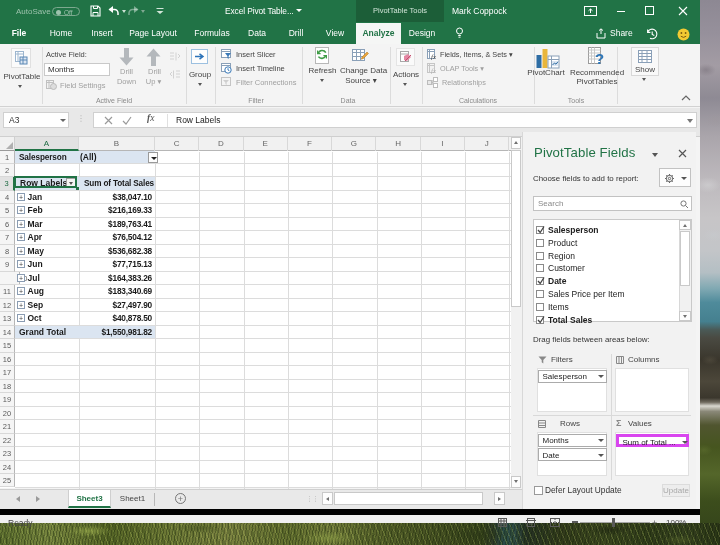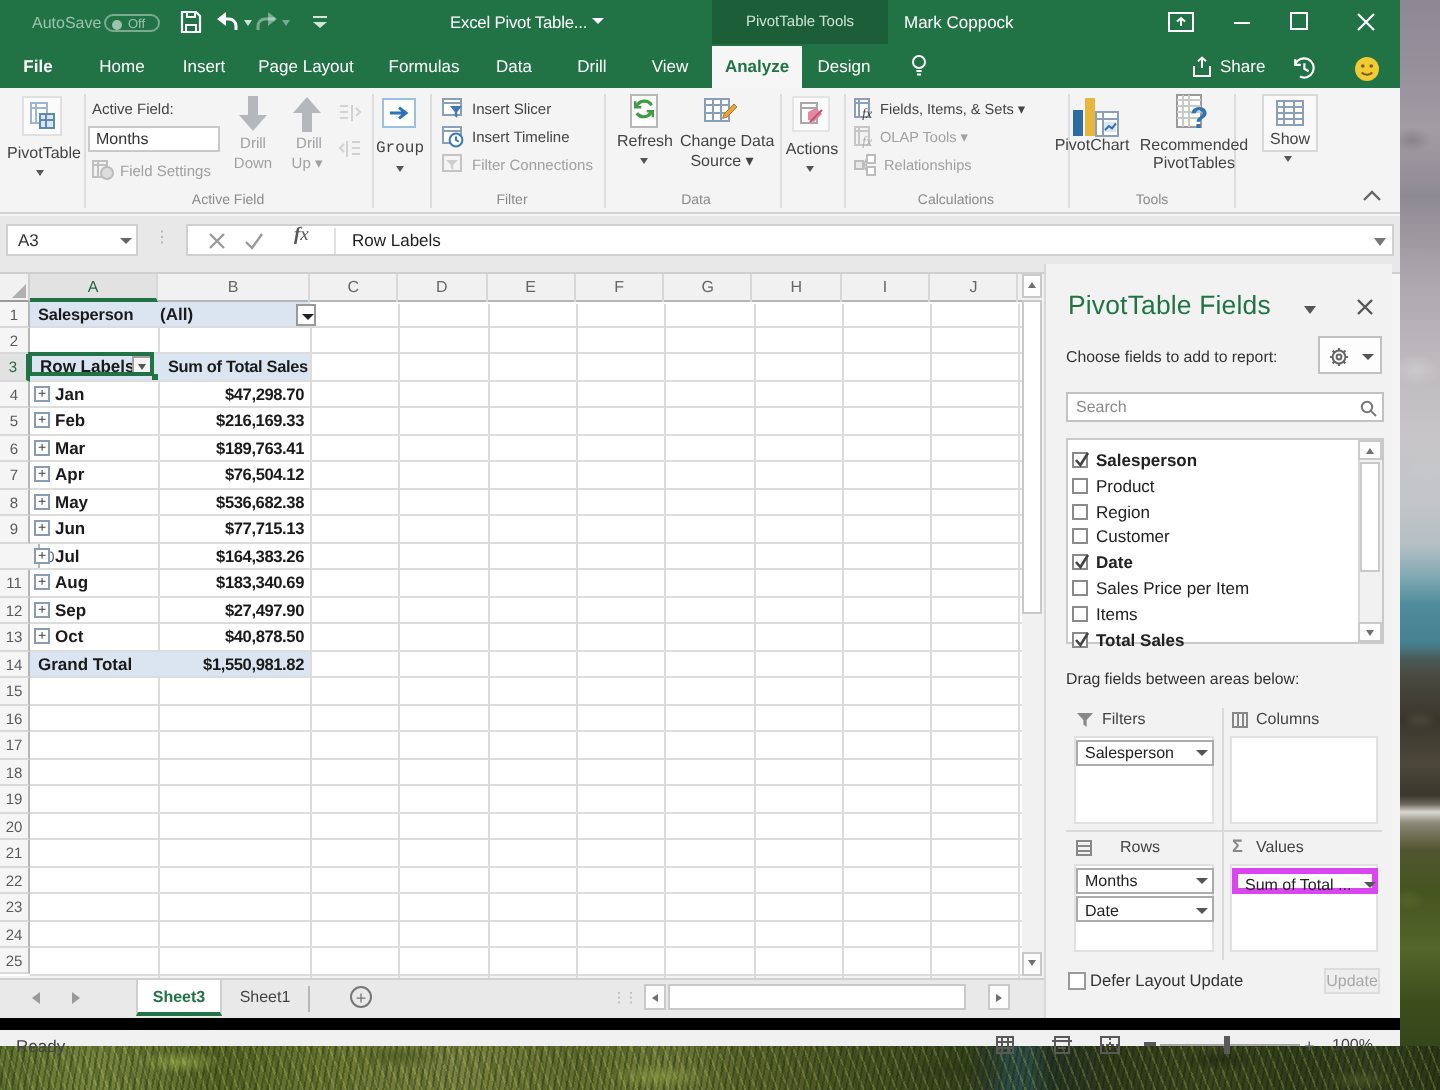--- a/index.html
+++ b/index.html
@@ -195,21 +195,21 @@
         <path d="M1 1 h4 M1 4 h4 M1 7 h4 M7 0.5 v8 M9 2 l2 2 -2 2" fill="none" stroke="#d2d2d2"></path>
       </svg>
     <svg class="abs" style="left:169px;top:26px;" width="12" height="10" viewBox="0 0 12 10">
         <path d="M7 1 h4 M7 4 h4 M7 7 h4 M4.5 0.5 v8 M3 2 l-2 2 2 2" fill="none" stroke="#d2d2d2"></path>
       </svg>
 
     <span class="abs" style="left:191px;top:5px;width:17px;height:15px;border:1px solid #9cc0e0;background:#fdfdfd;"></span>
     <svg class="abs" style="left:195px;top:9px;" width="10" height="7" viewBox="0 0 10 7">
         <path d="M0 3.5 h7 M4.5 0.8 L8 3.5 L4.5 6.2" fill="none" stroke="#2b72b8" stroke-width="1.5"></path>
       </svg>
-    <span class="rtxt" style="left:186px;top:26px;width:28px;text-align:center;font-size:8px;font-family:Liberation Mono, monospace;">Group</span>
+    <span class="rtxt" style="left:186px;top:26px;width:28px;text-align:center;font-size:8px;">Group</span>
     <span class="abs" style="left:198px;top:39px;width:0;height:0;border-left:2.5px solid transparent;border-right:2.5px solid transparent;border-top:3px solid #555;"></span>
 
     <svg class="abs" style="left:221px;top:5px;" width="12" height="11" viewBox="0 0 12 11">
         <rect x="0.5" y="0.5" width="9" height="8" fill="#fff" stroke="#8aa0b8"></rect>
         <path d="M0.5 2.5 h9" stroke="#8aa0b8"></path>
         <path d="M4 4 h6 l-2.4 3 v3 l-1.2 -1 v-2 z" fill="#3b7ab8"></path>
       </svg>
     <span class="rtxt" style="left:236px;top:6px;">Insert Slicer</span>
     <svg class="abs" style="left:221px;top:19px;" width="12" height="11" viewBox="0 0 12 11">
         <rect x="0.5" y="0.5" width="9" height="8" fill="#fff" stroke="#8aa0b8"></rect>
@@ -415,21 +415,21 @@
         <div class="pblue" style="left:15px;top:40.46px;width:140px;height:12.5px;"></div>
         <span class="pcell" style="left:20px;top:40.46px;font-weight:bold;">Row Labels</span>
         <span class="abs" style="left:66px;top:41.46px;width:10px;height:10px;background:#f5f5f5;border:1px solid #a0a0a0;">
           <span class="abs" style="left:2px;top:3px;width:0;height:0;border-left:2.5px solid transparent;border-right:2.5px solid transparent;border-top:3px solid #555;"></span>
         </span>
         <span class="abs" style="left:14px;top:38.96px;width:63px;height:12.5px;border:2px solid #217346;background:transparent;"></span>
         <span class="abs" style="left:76px;top:50.46px;width:3px;height:3px;background:#217346;"></span>
         <span class="pcell" style="left:84px;top:40.46px;font-weight:bold;font-size:8.2px;letter-spacing:-0.15px;">Sum of Total Sales</span>
         <span class="expbox" style="left:17px;top:55.94px;">+</span>
         <span class="pcell" style="left:27.5px;top:53.94px;font-weight:600;">Jan</span>
-        <span class="pval" style="left:60px;top:53.94px;width:92px;">$47,298.70</span>
+        <span class="pval" style="left:60px;top:53.94px;width:92px;">$38,047.10</span>
         <span class="expbox" style="left:17px;top:69.42px;">+</span>
         <span class="pcell" style="left:27.5px;top:67.42px;font-weight:600;">Feb</span>
         <span class="pval" style="left:60px;top:67.42px;width:92px;">$216,169.33</span>
         <span class="expbox" style="left:17px;top:82.90px;">+</span>
         <span class="pcell" style="left:27.5px;top:80.90px;font-weight:600;">Mar</span>
         <span class="pval" style="left:60px;top:80.90px;width:92px;">$189,763.41</span>
         <span class="expbox" style="left:17px;top:96.38px;">+</span>
         <span class="pcell" style="left:27.5px;top:94.38px;font-weight:600;">Apr</span>
         <span class="pval" style="left:60px;top:94.38px;width:92px;">$76,504.12</span>
         <span class="expbox" style="left:17px;top:109.86px;">+</span>

